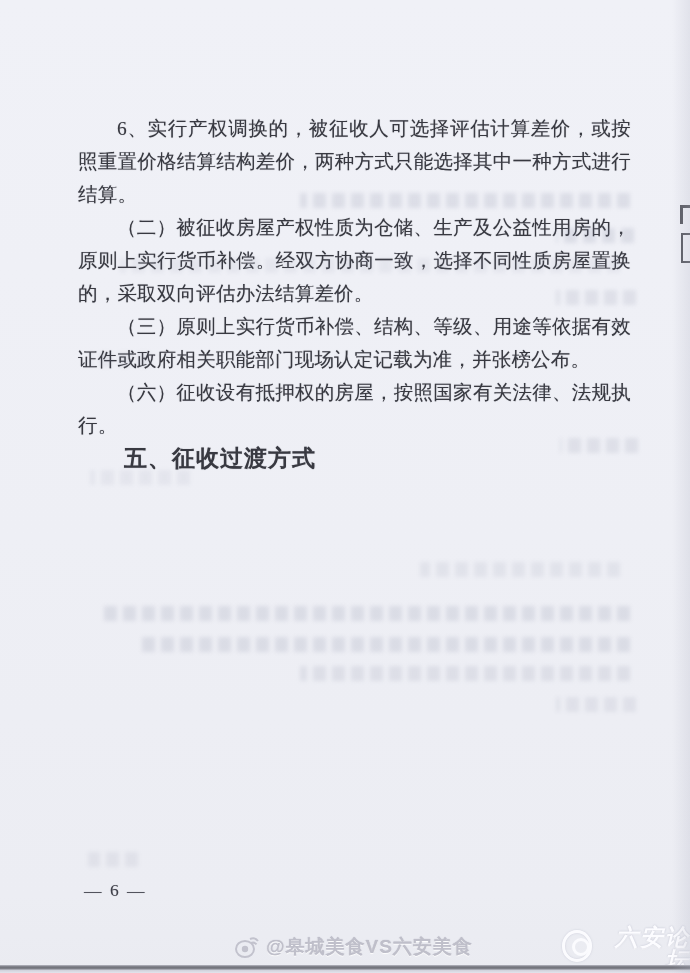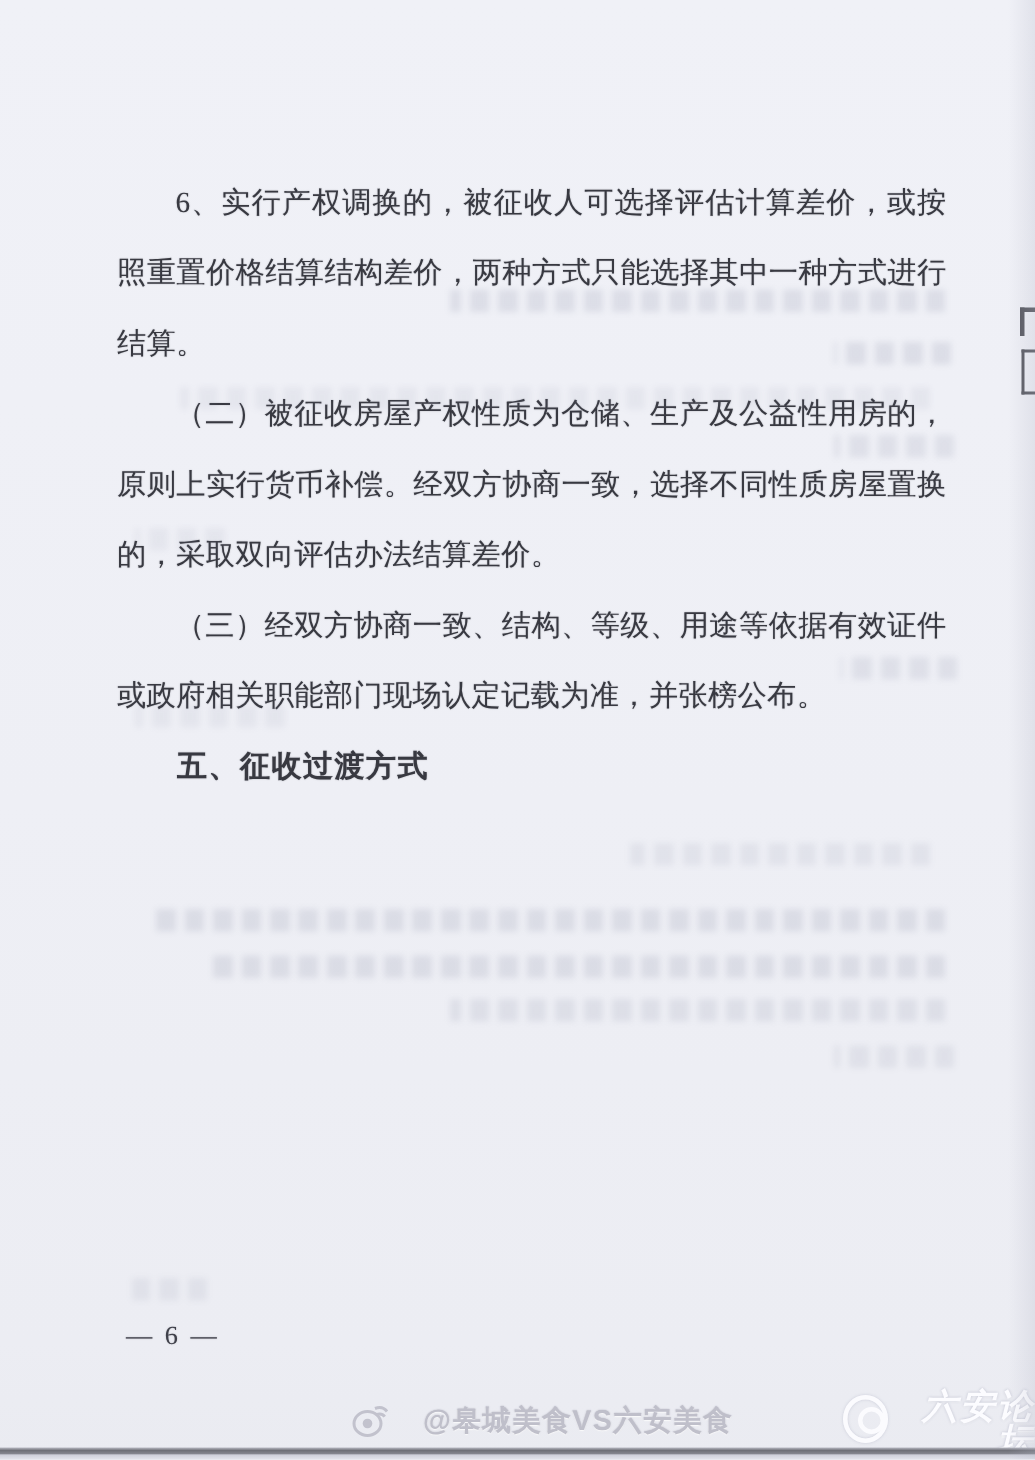--- a/index.html
+++ b/index.html
@@ -18,31 +18,31 @@
     background: linear-gradient(90deg, rgba(190,192,205,0) 0%, rgba(180,182,198,0.25) 100%);
     pointer-events: none;
   }
   .doc-body {
     position: absolute;
     left: 78px;
     top: 112px;
     width: 553px;
     color: #383941;
     font-size: 19.5px;
-    line-height: 47px;
+    line-height: 33px;
     letter-spacing: 0.2px;
     text-align: justify;
     text-shadow: 0 0 1px rgba(56,57,65,0.40);
   }
   .doc-body p { margin: 0; text-indent: 2em; }
   .doc-body p.heading {
     font-weight: bold;
     font-family: "Liberation Sans", "DejaVu Sans", sans-serif;
     letter-spacing: 1px;
-    font-size: 20px;
+    font-size: 23px;
   }
   .page-number {
     position: absolute;
     left: 84px;
     top: 880px;
     color: #3f404a;
     font-size: 17.5px;
     letter-spacing: 2px;
     text-shadow: 0 0 1px rgba(56,57,65,0.35);
   }
@@ -62,21 +62,21 @@
   .edge-mark-1 { top: 205px; width: 9px; height: 16px; border-top: 3px solid #55565e; border-left: 3px solid #55565e; }
   .edge-mark-2 { top: 233px; width: 9px; height: 26px; border: 2.5px solid #55565e; border-right: none; }
   
   .scan-edge {
     position: absolute; left: 0; right: 0; top: 965px; height: 8px;
     background: linear-gradient(180deg, #b9bac4 0px, #6f7078 2px, #83848d 4px, #cfd0da 5px, #e3e4ec 8px);
   }
   
   .wm-weibo {
     position: absolute; left: 234px; top: 934px;
-    display: flex; align-items: center; gap: 22px;
+    display: flex; align-items: center; gap: 6px;
     color: #bfbfca;
     font-family: "Liberation Sans", "DejaVu Sans", sans-serif;
     font-weight: bold; font-size: 19px; letter-spacing: 1px;
     text-shadow: 0 1px 1px #ffffff, 0 0 1px #a2a2b0;
   }
   .wm-weibo svg { display: block; }
   .wm-forum {
     position: absolute; left: 562px; top: 926px;
     display: flex; align-items: flex-start; gap: 4px;
     font-family: "Liberation Sans", "DejaVu Sans", sans-serif;
@@ -100,21 +100,22 @@
   }
 </style>
 </head>
 <body>
 
 <div class="screenshot">
 
   <div class="doc-body">
       <p class="para">6、实行产权调换的，被征收人可选择评估计算差价，或按照重置价格结算结构差价，两种方式只能选择其中一种方式进行结算。</p>
       <p class="para">（二）被征收房屋产权性质为仓储、生产及公益性用房的，原则上实行货币补偿。经双方协商一致，选择不同性质房屋置换的，采取双向评估办法结算差价。</p>
-      <p class="para">（三）经双方协商一致、结构、等级、用途等依据有效证件或政府相关职能部门现场认定记载为准，并张榜公布。</p>
+      <p class="para">（三）原则上实行货币补偿、结构、等级、用途等依据有效证件或政府相关职能部门现场认定记载为准，并张榜公布。</p>
+      <p class="para">（六）征收设有抵押权的房屋，按照国家有关法律、法规执行。</p>
       <p class="heading">五、征收过渡方式</p>
     </div>
 
   <div class="page-number">— 6 —</div>
 
   <div class="bleed" style="top:193px; left:300px; width:330px; opacity:.30;"></div>
   <div class="bleed" style="top:228px; left:556px; width:78px;  opacity:.30;"></div>
   <div class="bleed" style="top:258px; left:120px; width:500px; opacity:.16;"></div>
   <div class="bleed" style="top:290px; left:556px; width:80px;  opacity:.26;"></div>
   <div class="bleed" style="top:352px; left:90px;  width:60px;  opacity:.16;"></div>

